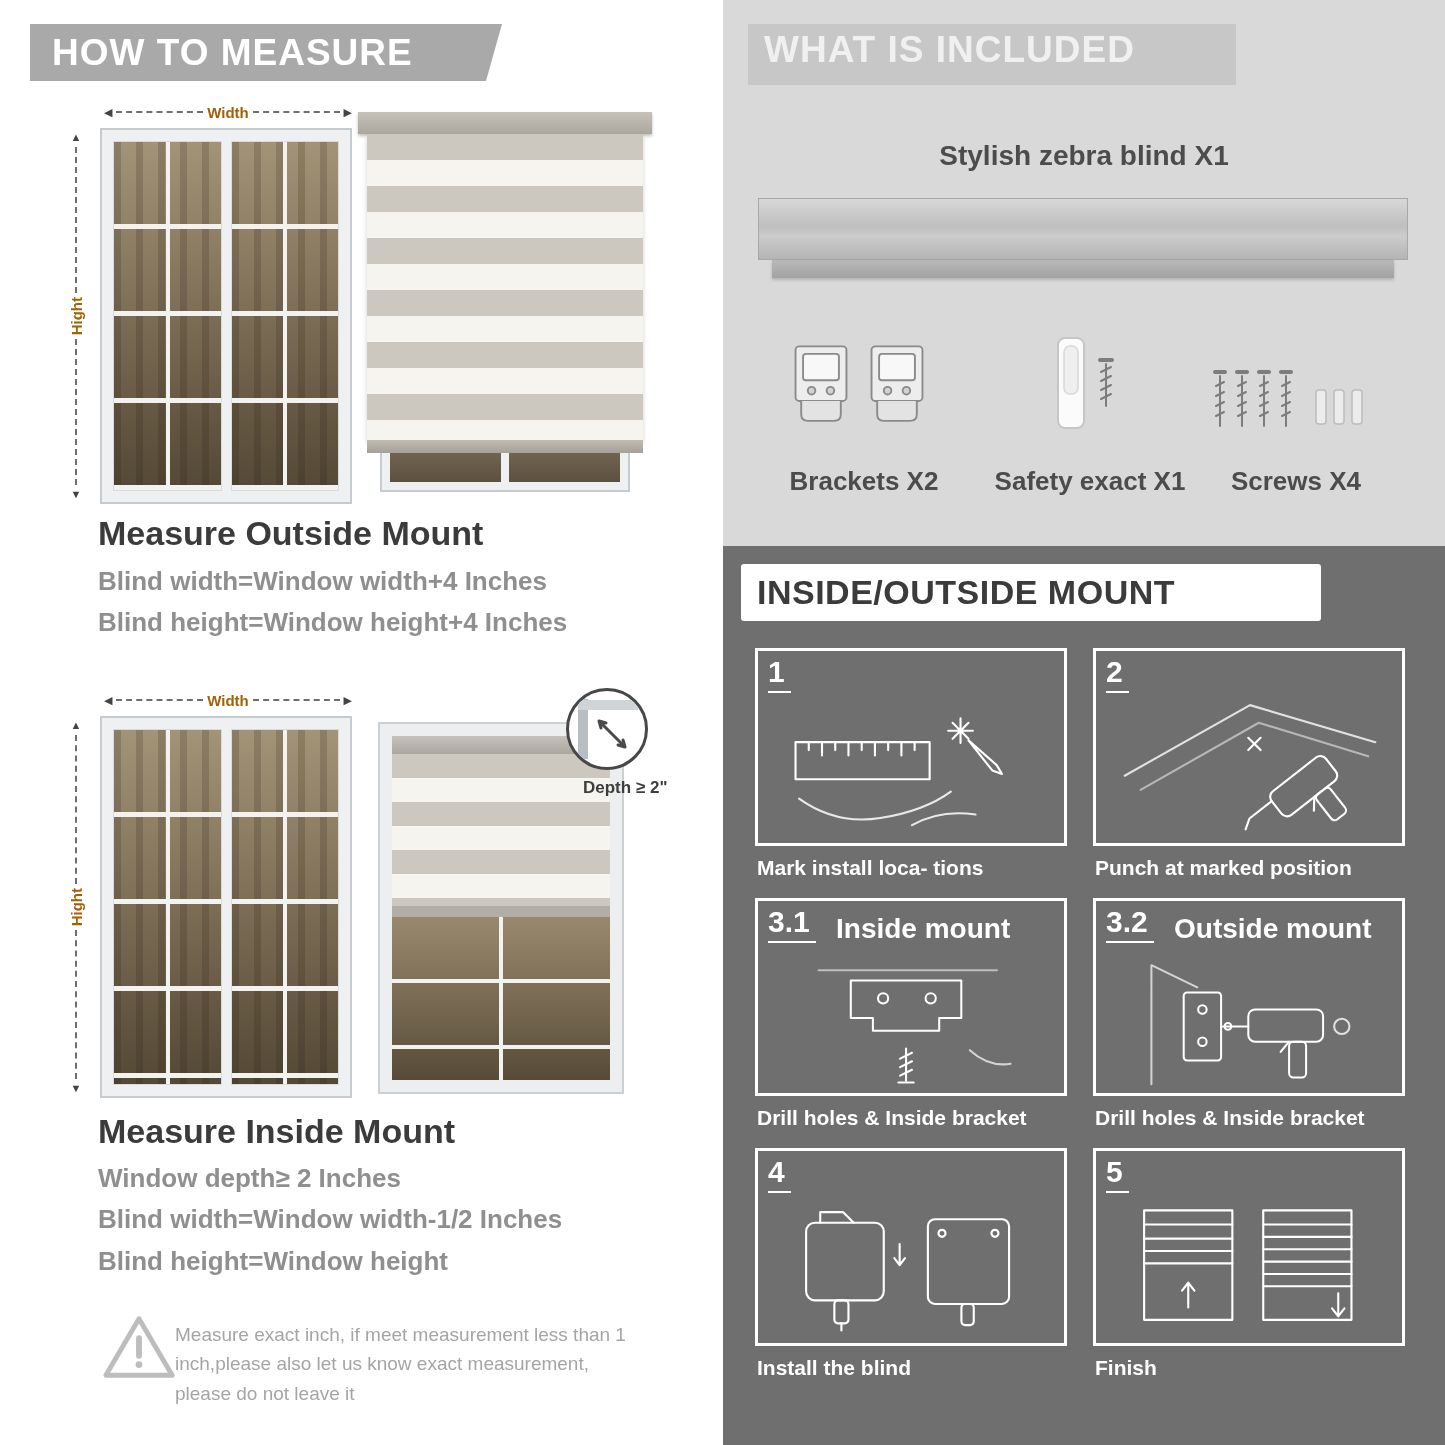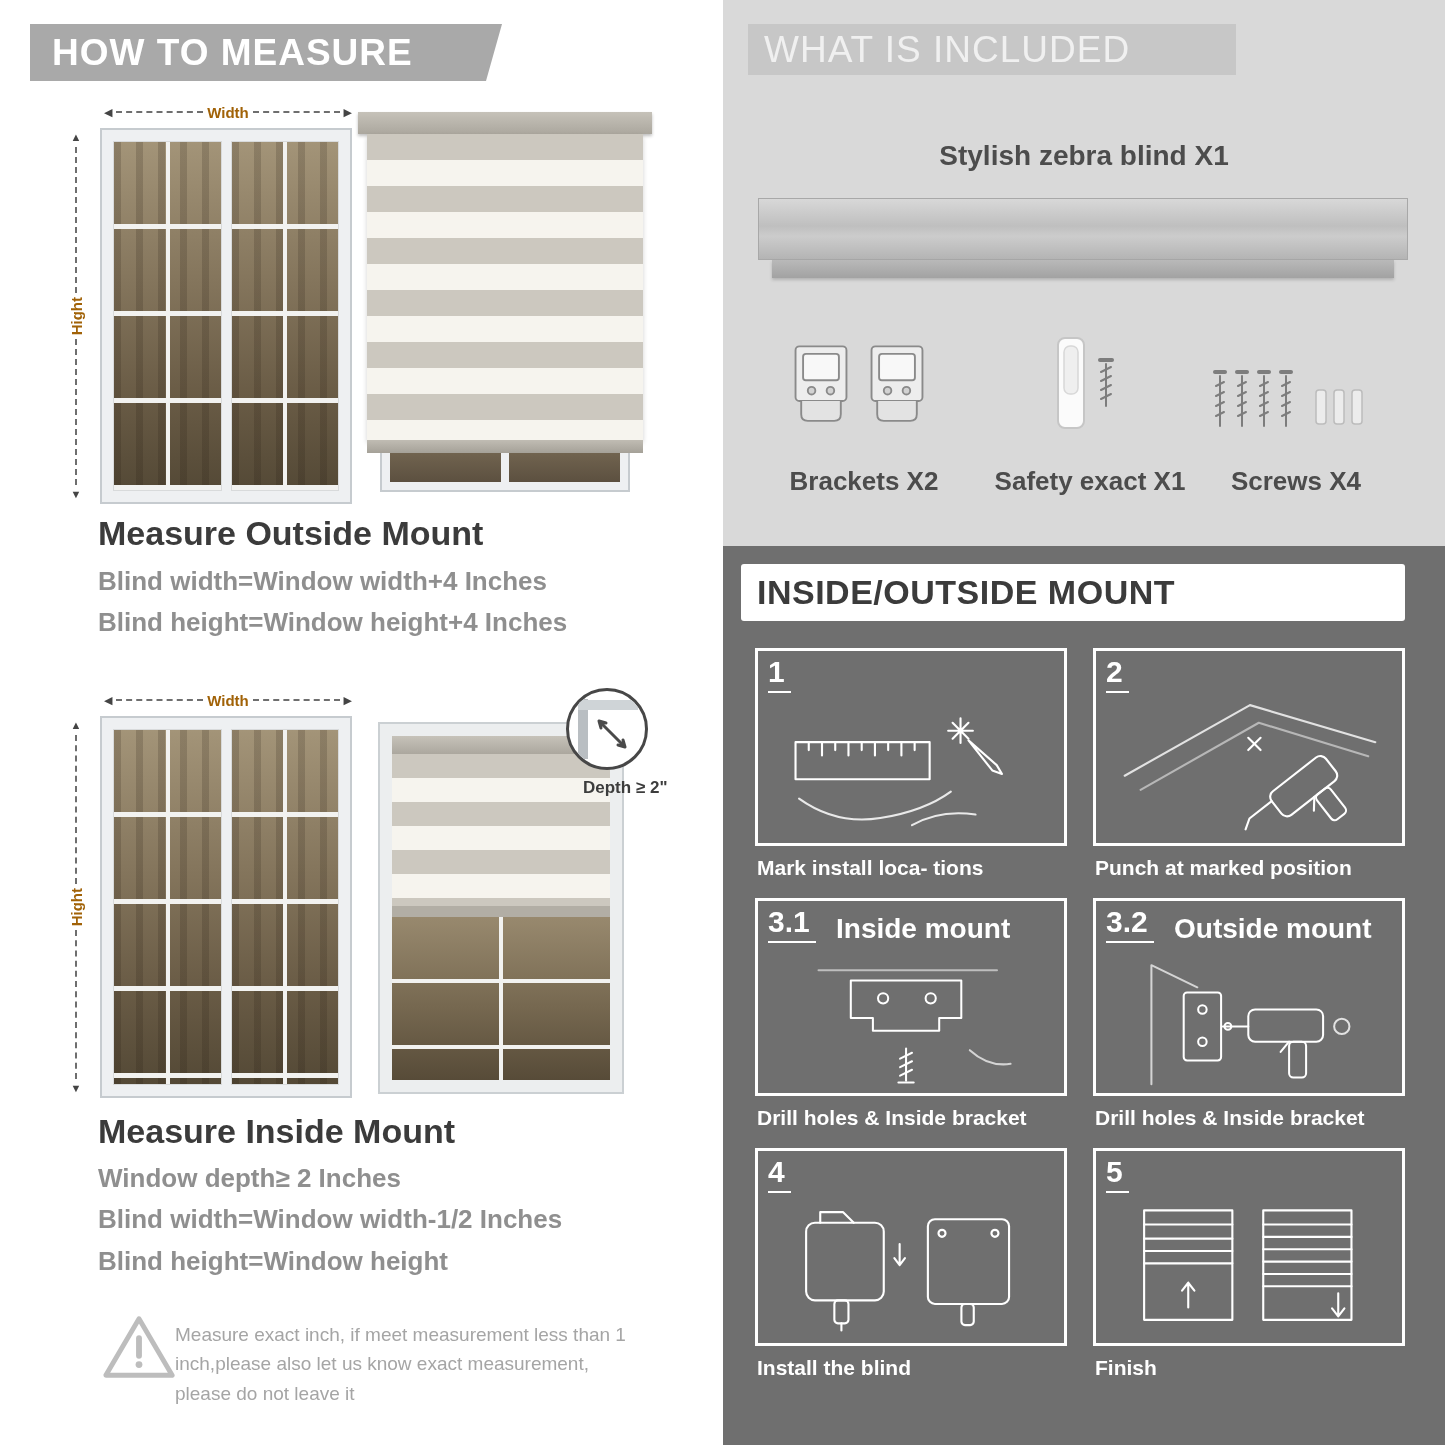--- a/index.html
+++ b/index.html
@@ -57,41 +57,41 @@
       linear-gradient(180deg,#98896e 0%,#766850 55%,#574b38 100%)}
 
   #mag{position:absolute;left:566px;top:688px;width:82px;height:82px;border-radius:50%;border:3px solid #474747;background:#fff;overflow:hidden}
   #mag-label{position:absolute;left:583px;top:778px;font-size:17px;font-weight:bold;color:#3d3d3d;white-space:nowrap}
 
   #warn-icon{position:absolute;left:100px;top:1310px;width:78px;height:74px}
   #note-text{position:absolute;left:175px;top:1320px;width:456px;font-size:19px;line-height:1.55;color:#a5a5a5;}
 
   
   #included-bg{position:absolute;left:723px;top:0;width:722px;height:546px;background:#d9d9d9}
-  #included-band{position:absolute;left:748px;top:24px;width:488px;height:51px;background:#c7c7c7;
-    color:#f0f0f0;font-size:37px;font-weight:normal;letter-spacing:1px;line-height:51px;padding-left:16px}
+  #included-band{position:absolute;left:748px;top:24px;width:488px;height:61px;background:#c7c7c7;
+    color:#f0f0f0;font-size:37px;font-weight:bold;letter-spacing:1px;line-height:51px;padding-left:16px}
   #product-label{position:absolute;left:723px;top:140px;width:722px;text-align:center;font-size:28px;font-weight:bold;color:#4c4c4c}
   #rail-main{position:absolute;left:758px;top:198px;width:650px;height:62px;border:1px solid #a8a8a8;
     background:linear-gradient(180deg,#d8d8d8 0%,#bfbfbf 45%,#cccccc 62%,#b4b4b4 100%)}
   #rail-lip{position:absolute;left:772px;top:260px;width:622px;height:18px;background:linear-gradient(180deg,#b9b9b9,#a2a2a2);box-shadow:0 2px 3px rgba(0,0,0,.18)}
 
   .hw-icon{position:absolute}
   #bracket1{left:788px;top:338px}
   #bracket2{left:864px;top:338px}
   #safety{left:1040px;top:332px}
   #screws{left:1208px;top:362px}
 
   .inc-label{position:absolute;top:466px;font-size:26px;font-weight:bold;color:#4c4c4c;text-align:center}
   #lab-brackets{left:768px;width:192px}
   #lab-safety{left:978px;width:224px}
   #lab-screws{left:1210px;width:172px}
 
   
   #mount-bg{position:absolute;left:723px;top:546px;width:722px;height:899px;background:#6f6f6f}
-  #mount-band{position:absolute;left:741px;top:564px;width:664px;height:57px;background:#fff;border-radius:3px;
+  #mount-band{position:absolute;left:741px;top:564px;width:580px;height:57px;background:#fff;border-radius:3px;
     color:#3b3b3b;font-size:34px;font-weight:bold;line-height:57px;padding-left:16px;letter-spacing:.5px}
 
   .panel{position:absolute;width:312px;height:198px;border:3px solid #fff;background:#6f6f6f}
   #p1{left:755px;top:648px}#p2{left:1093px;top:648px}
   #p3{left:755px;top:898px}#p4{left:1093px;top:898px}
   #p5{left:755px;top:1148px}#p6{left:1093px;top:1148px}
   .pnum{position:absolute;left:10px;top:4px;font-size:30px;font-weight:bold;color:#fff;border-bottom:2px solid #fff;padding:0 6px 2px 0}
   .plabel{position:absolute;left:78px;top:12px;font-size:28px;font-weight:bold;color:#fff}
   .art{position:absolute;left:4px;bottom:2px}
   .art path,.art rect,.art circle,.art line{stroke:#fff;fill:none;stroke-width:2.4;stroke-linecap:round;stroke-linejoin:round}

